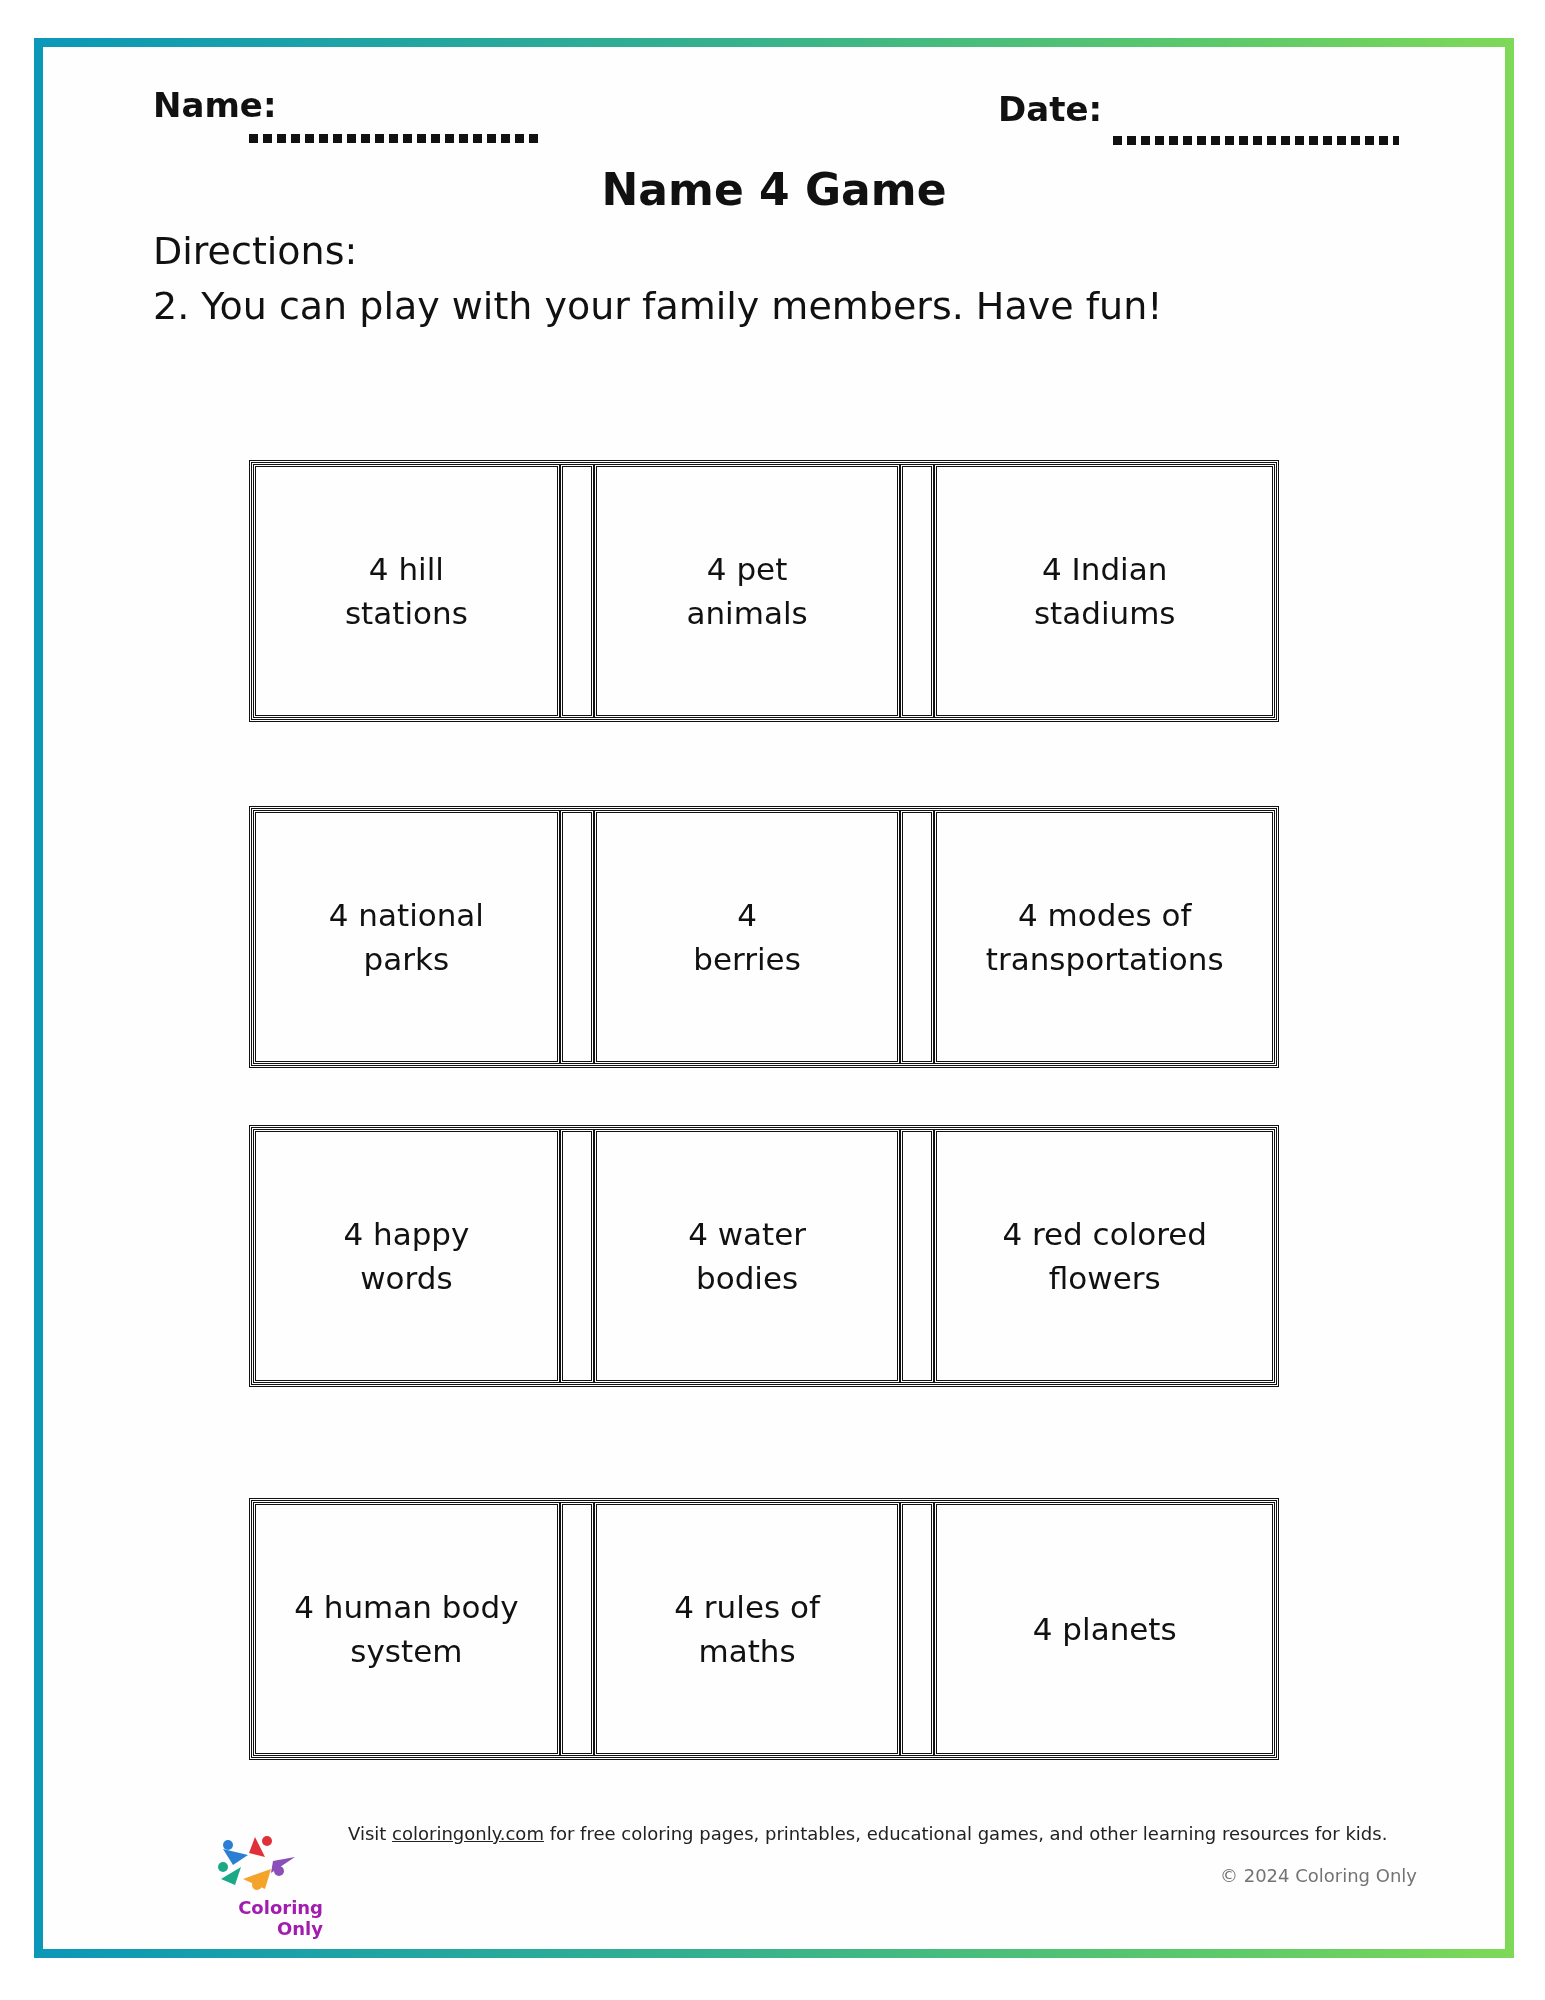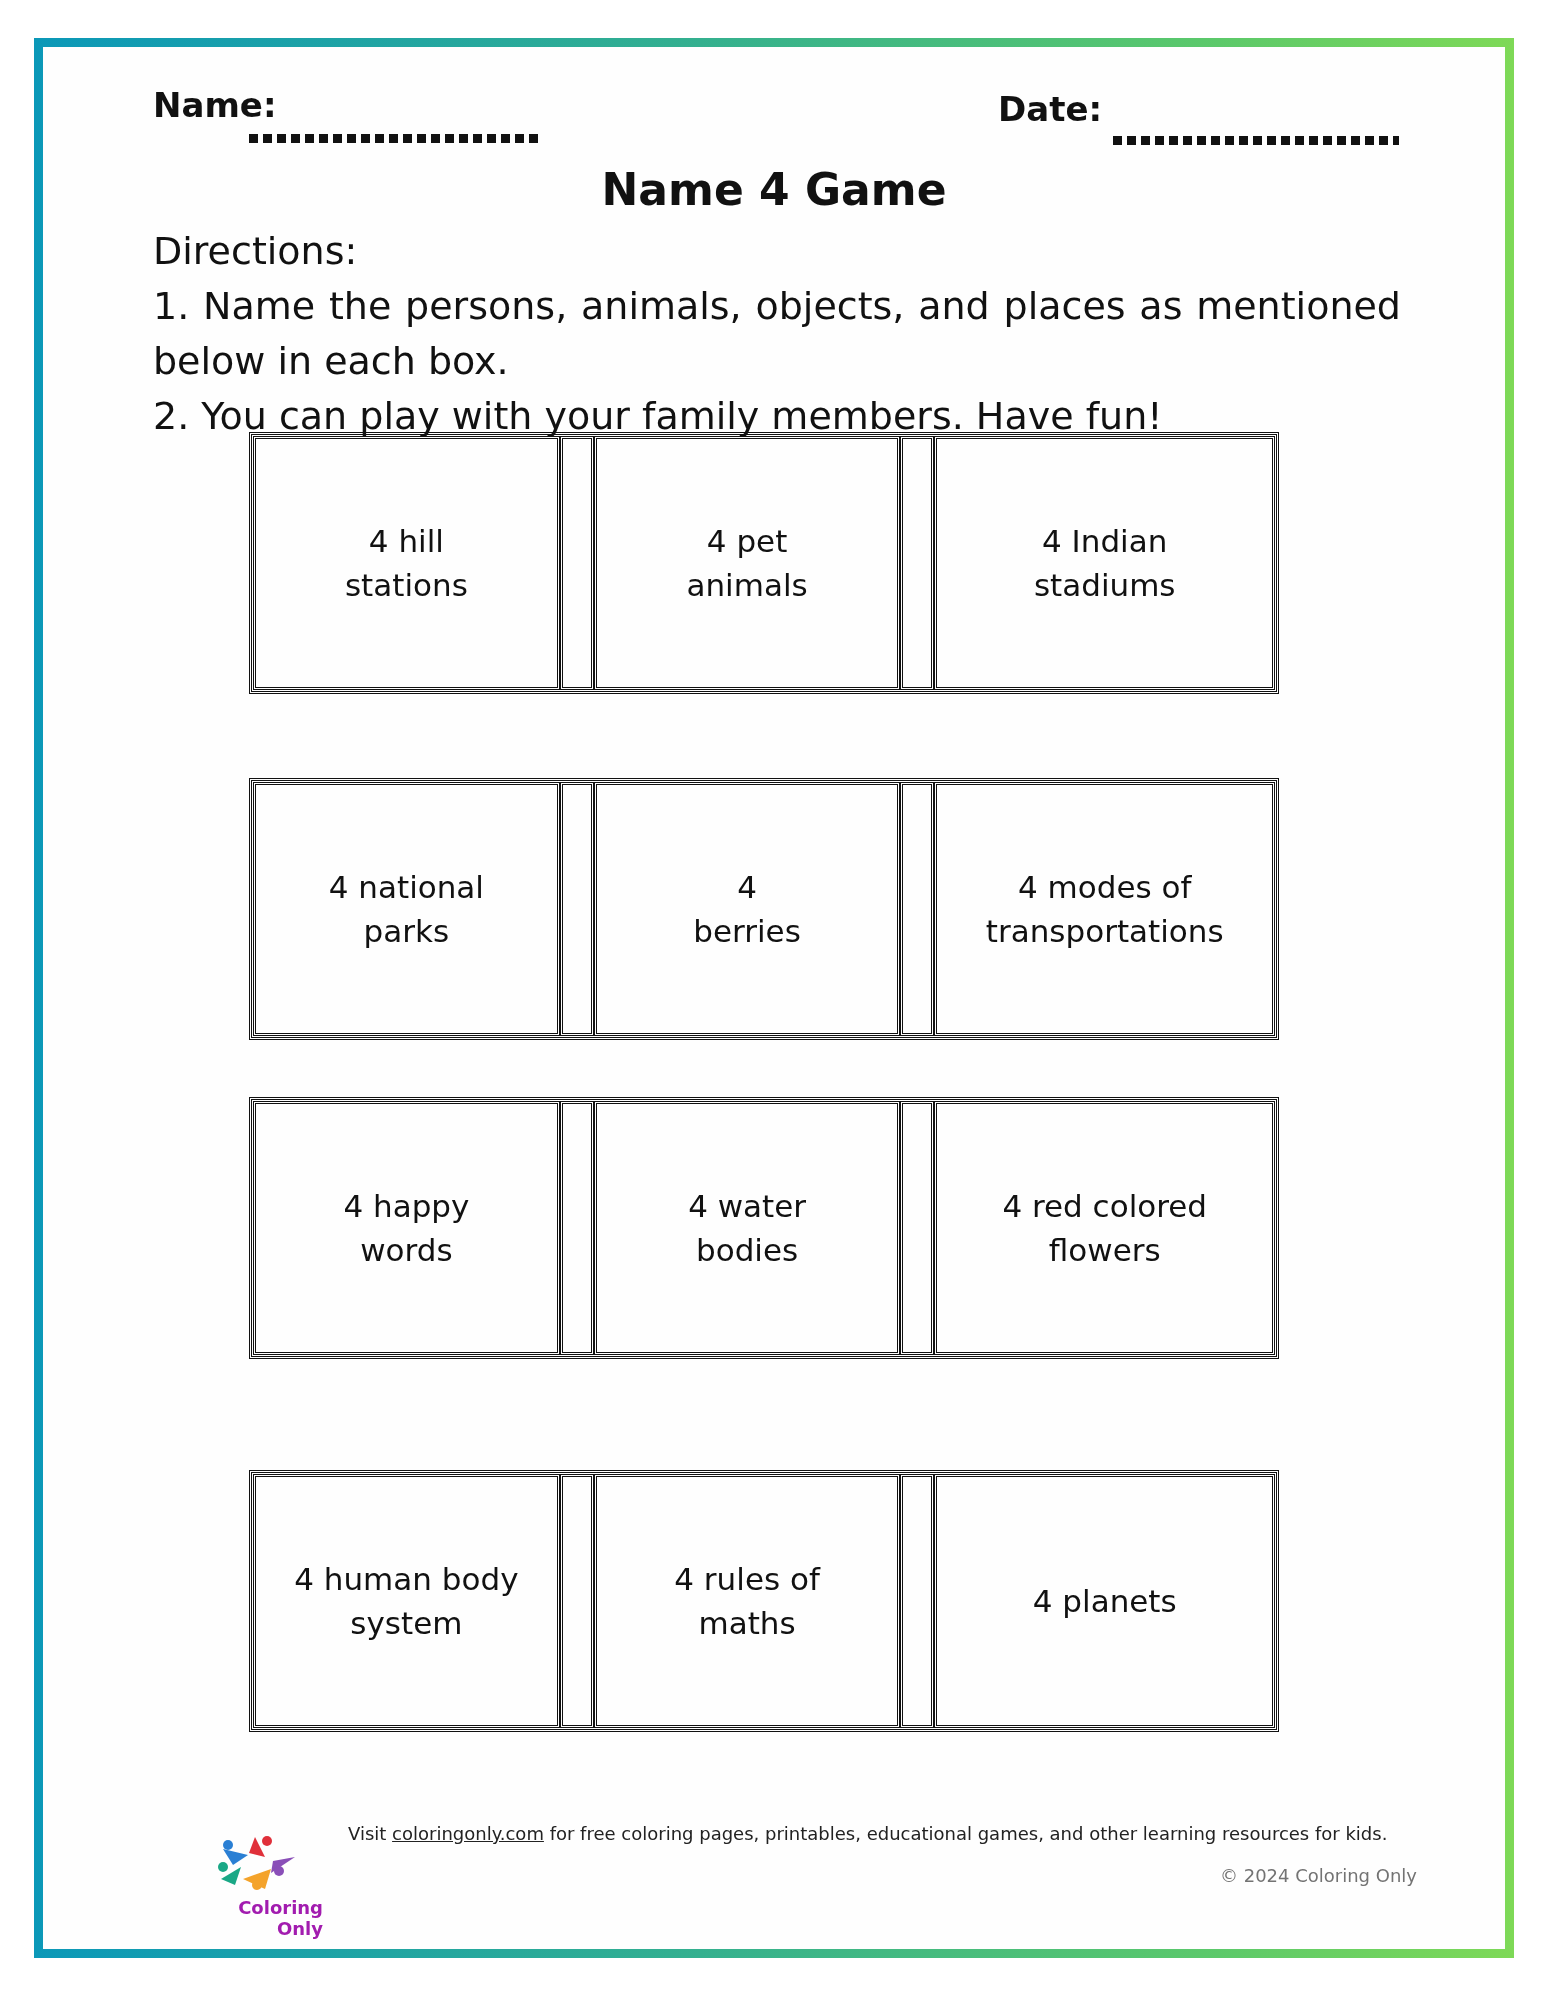--- a/index.html
+++ b/index.html
@@ -36,21 +36,21 @@
     position: absolute; left: 110px; top: 182px; font-weight: normal; font-size: 38px;
   }
   .directions {
     position: absolute; left: 110px; top: 232px; width: 1248px;
     font-size: 38px; line-height: 55px; text-align: justify;
   }
   .directions p { margin: 0; }
   .grid-row {
     position: absolute; left: 206px; width: 1030px; height: 262px;
     border: 3px double #111; box-sizing: border-box;
-    display: flex; padding: 1px;
+    display: flex; padding: 1px; margin-top: 28px;
   }
   .cell {
     border: 3px double #111; box-sizing: border-box; height: 100%;
     display: flex; align-items: center; justify-content: center; text-align: center;
     font-size: 31px; line-height: 44px; padding: 0 8px;
   }
   .cell.wide1 { width: 308px; }
   .cell.spacer { width: 34px; }
   .cell.wide2 { width: 308px; }
   .cell.wide3 { width: 342px; }
@@ -76,21 +76,20 @@
 <div class="frame">
   <div class="page">
     <div class="name-label">Name:</div>
     <div class="dotline name-line"></div>
     <div class="date-label">Date:</div>
     <div class="dotline date-line"></div>
 
     <div class="title">Name 4 Game</div>
     <div class="directions-label">Directions:</div>
     <div class="directions">
-      <p>1. Name the persons, animals, objects, and places as mentioned below in each box.</p>
       <p>2. You can play with your family members. Have fun!</p>
     </div>
 
     <div id="grid-container">
         <div class="grid-row" style="top: 385px;">
           <div class="cell wide1">
             <span>4 hill
 stations</span>
           </div>
           <div class="cell spacer"></div>

